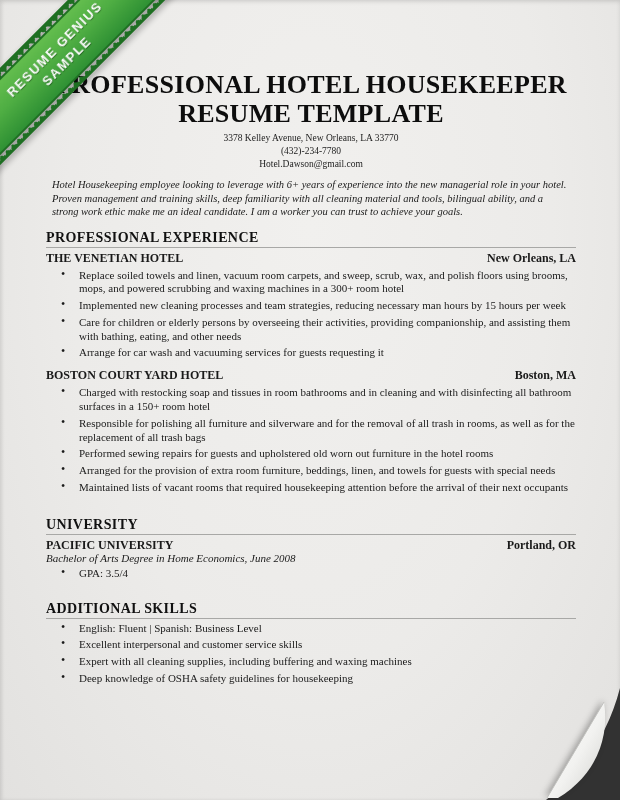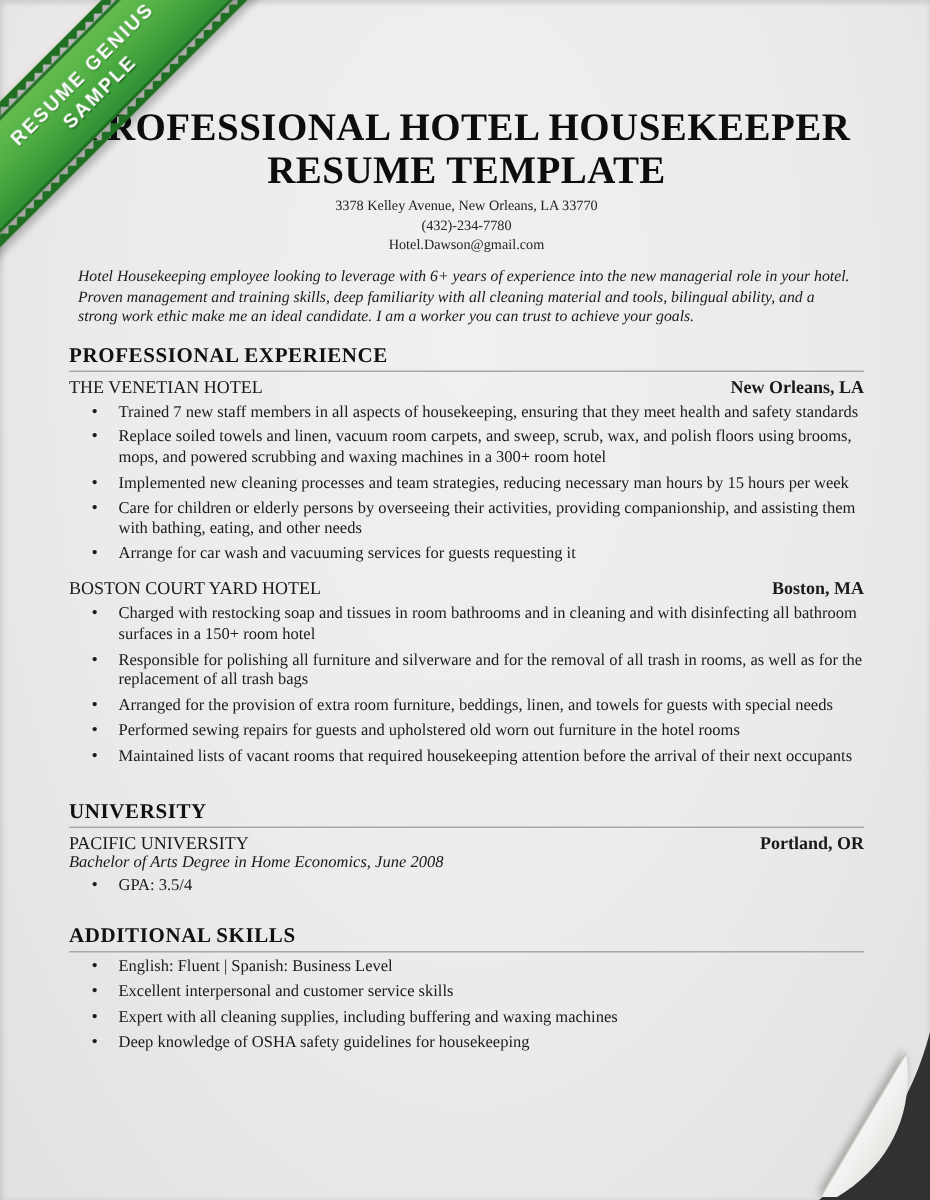--- a/index.html
+++ b/index.html
@@ -104,21 +104,21 @@
   .sec-education  { margin-top: 22px; }
   .sec-skills     { margin-top: 20px; }
 
   .job { margin-top: 3px; }
   .job + .job { margin-top: 8px; }
   .row {
     display: flex;
     justify-content: space-between;
     align-items: baseline;
   }
-  .org { font-size: 12px; font-weight: normal; text-align: center; }
+  .org { font-size: 12px; font-weight: bold; text-align: center; }
   .loc { font-size: 12px; font-weight: bold; }
   .role-row { margin-top: -1px; }
   .role, .dates { font-size: 11px; font-style: italic; }
 
   ul.bullets {
     list-style: none;
     margin: 3px 0 0 0;
   }
   ul.bullets li {
     position: relative;
@@ -173,38 +173,37 @@
 
     <section class="sec-experience">
       <h2>PROFESSIONAL EXPERIENCE</h2>
 
       <div class="job">
         <div class="row">
           <span class="org">THE VENETIAN HOTEL</span>
           <span class="loc">New Orleans, LA</span>
         </div>
         <ul class="bullets">
-            <li>Trained 7 new staff members in all aspects of housekeeping, ensuring that they meet health and safety standards</li>
             <li>Replace soiled towels and linen, vacuum room carpets, and sweep, scrub, wax, and polish floors using brooms, mops, and powered scrubbing and waxing machines in a 300+ room hotel</li>
             <li>Implemented new cleaning processes and team strategies, reducing necessary man hours by 15 hours per week</li>
             <li>Care for children or elderly persons by overseeing their activities, providing companionship, and assisting them with bathing, eating, and other needs</li>
             <li>Arrange for car wash and vacuuming services for guests requesting it</li>
           </ul>
       </div>
 
       <div class="job">
         <div class="row">
           <span class="org">BOSTON COURT YARD HOTEL</span>
           <span class="loc">Boston, MA</span>
         </div>
         <ul class="bullets">
             <li>Charged with restocking soap and tissues in room bathrooms and in cleaning and with disinfecting all bathroom surfaces in a 150+ room hotel</li>
             <li>Responsible for polishing all furniture and silverware and for the removal of all trash in rooms, as well as for the replacement of all trash bags</li>
+            <li>Performed sewing repairs for guests and upholstered old worn out furniture in the hotel rooms</li>
             <li>Arranged for the provision of extra room furniture, beddings, linen, and towels for guests with special needs</li>
-            <li>Performed sewing repairs for guests and upholstered old worn out furniture in the hotel rooms</li>
             <li>Maintained lists of vacant rooms that required housekeeping attention before the arrival of their next occupants</li>
           </ul>
       </div>
     </section>
 
     <section class="sec-education">
       <h2>UNIVERSITY</h2>
       <div class="edu-block">
         <div class="row">
           <span class="org">PACIFIC UNIVERSITY</span>

